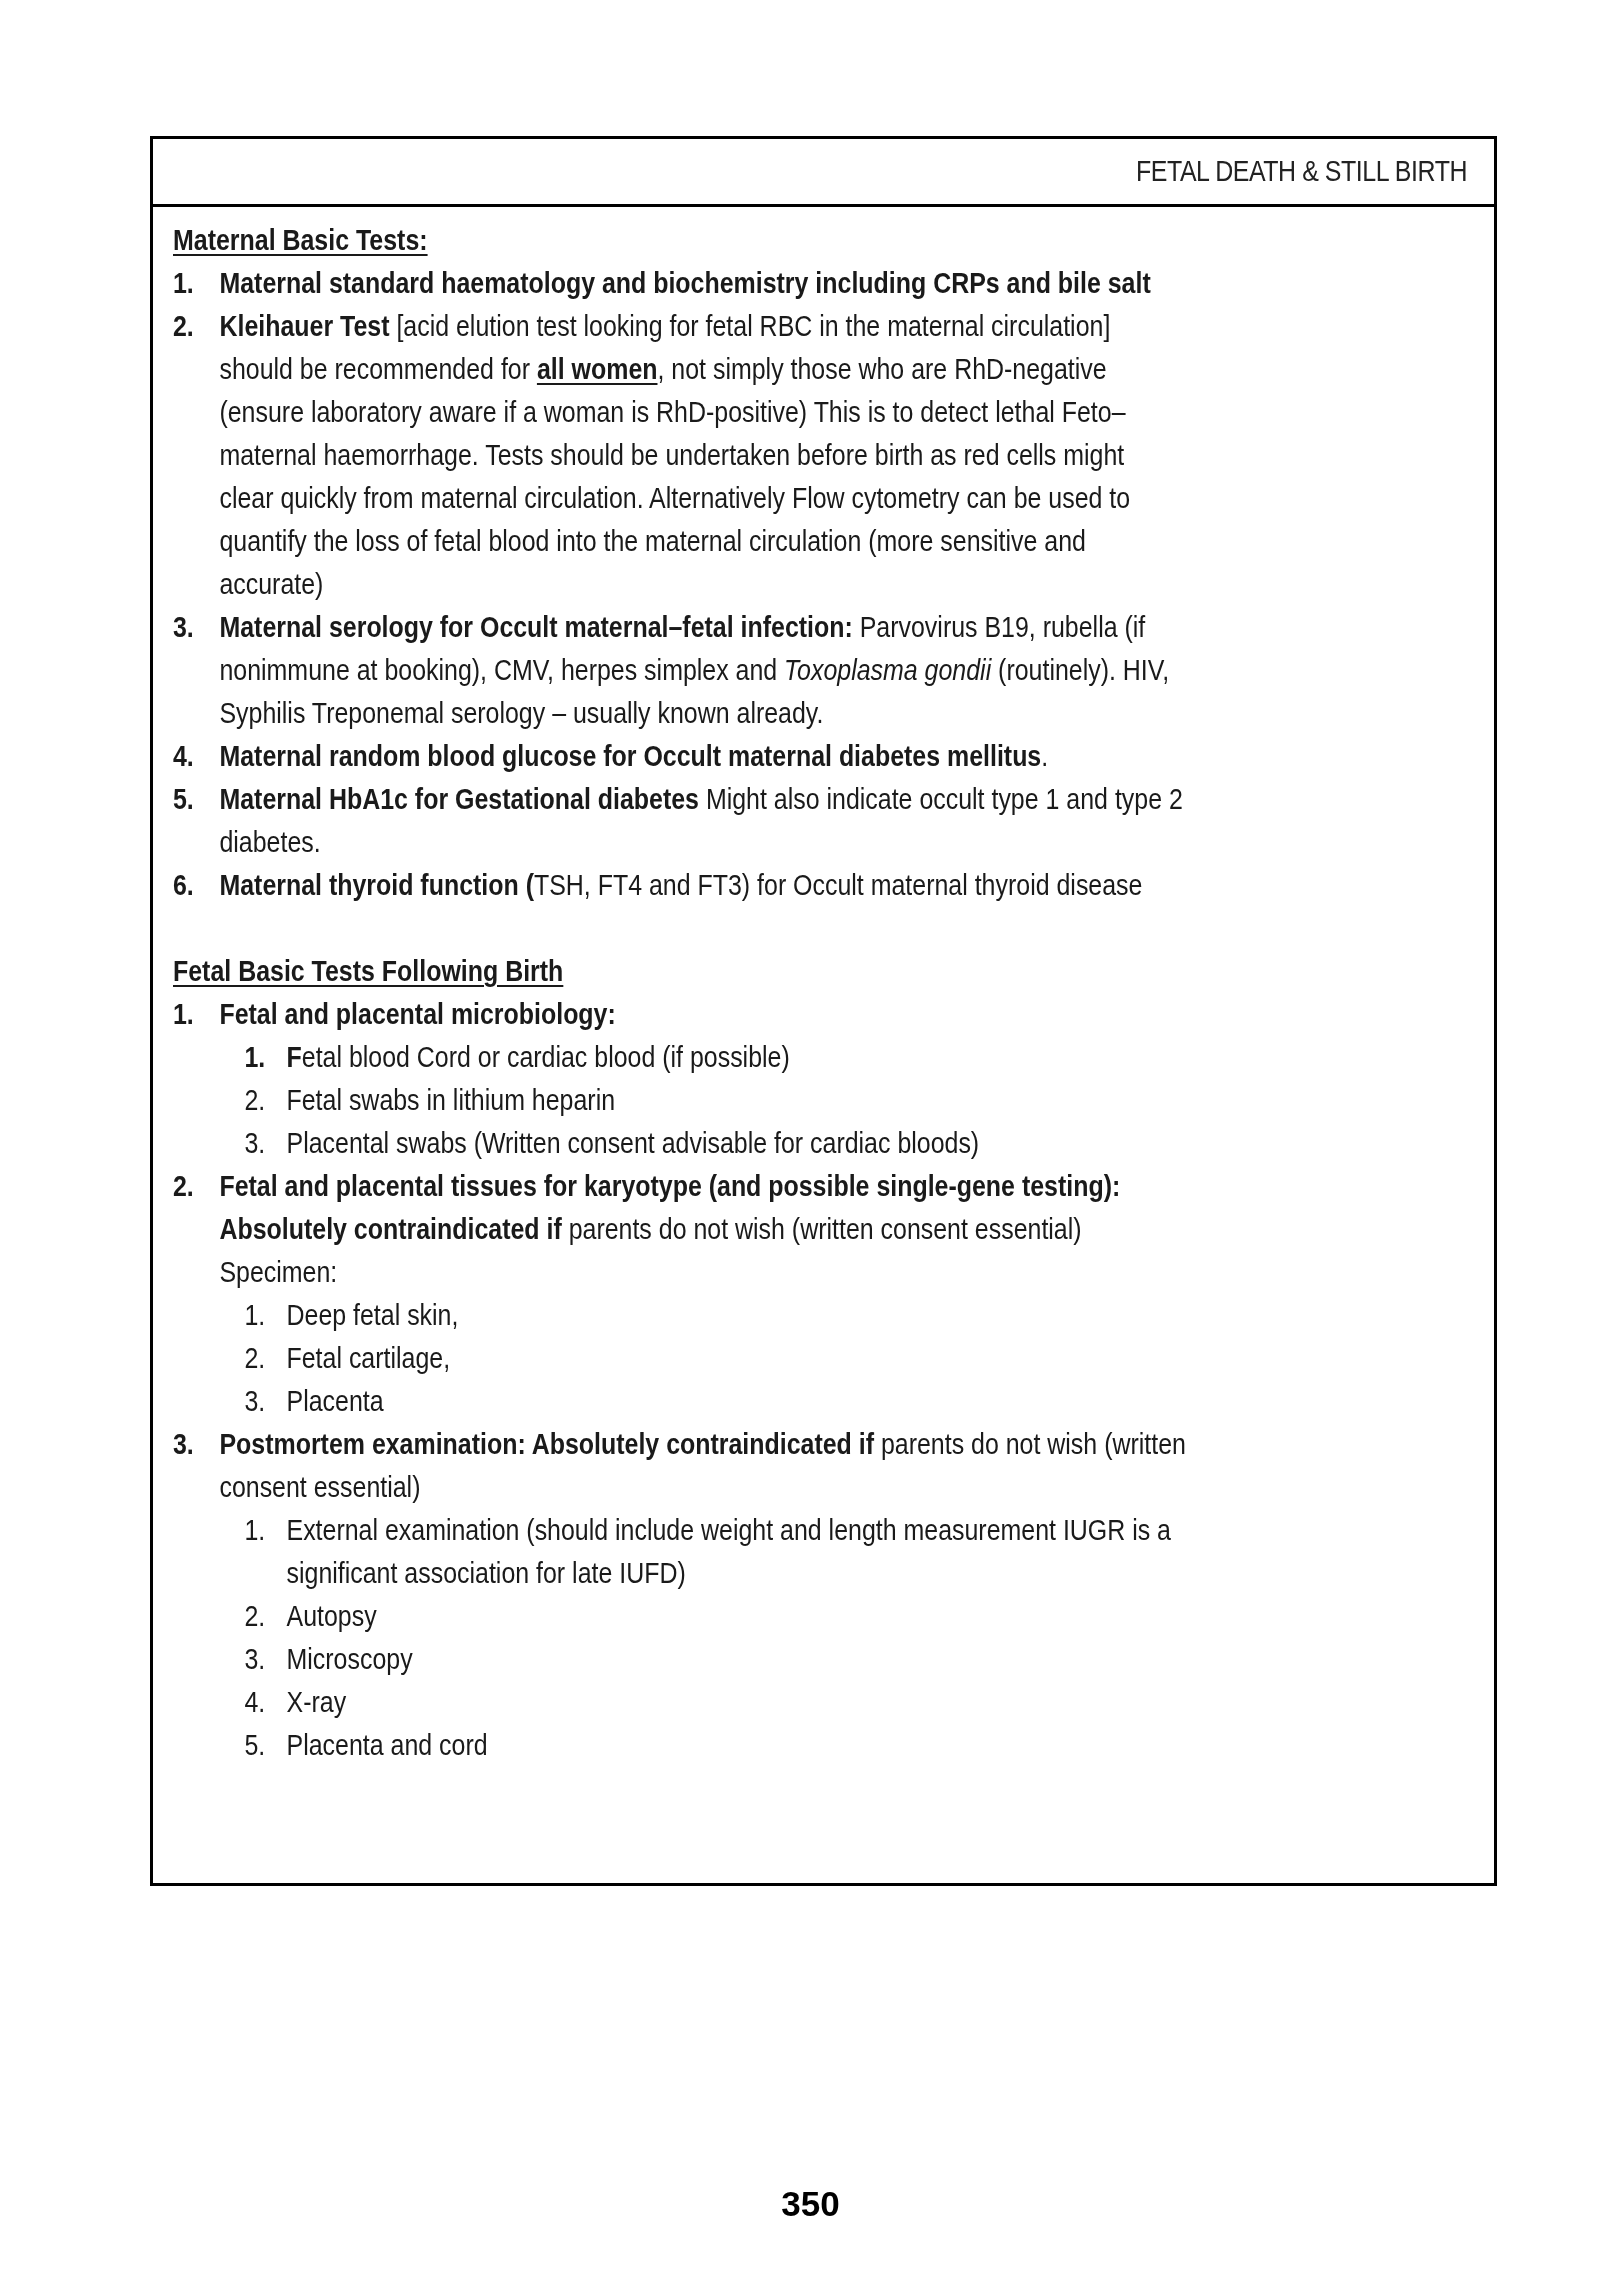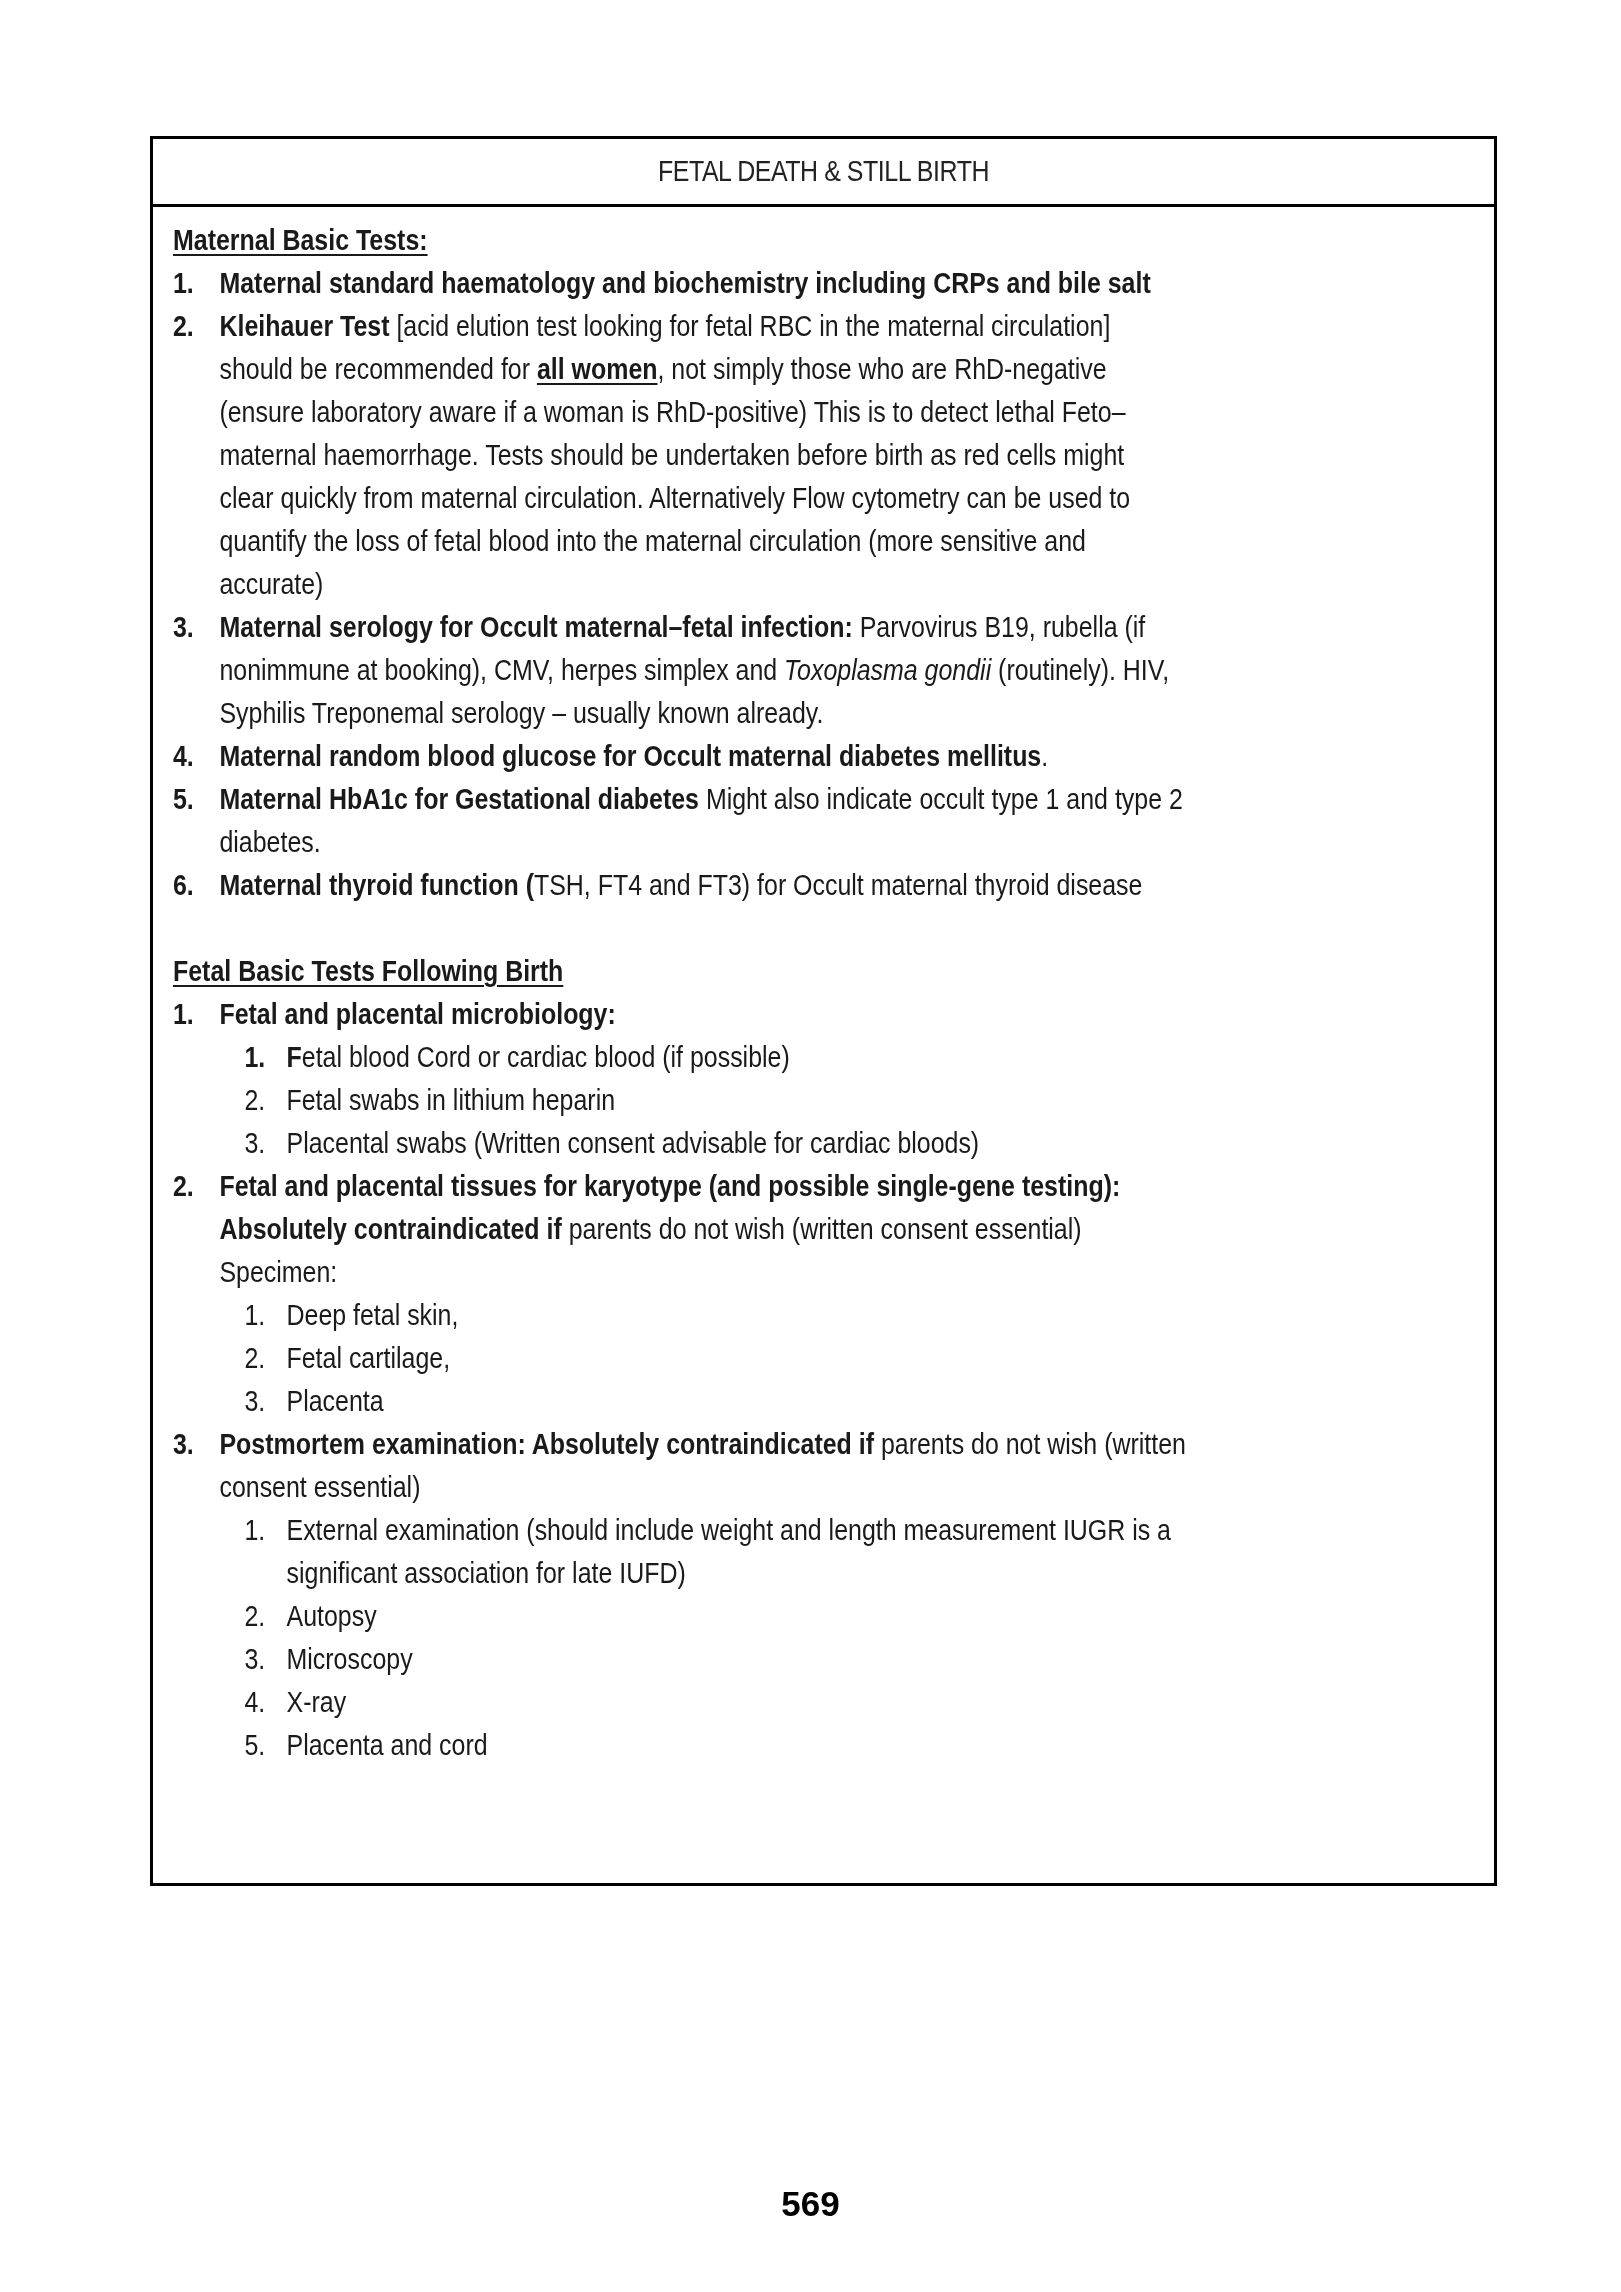--- a/index.html
+++ b/index.html
@@ -1,20 +1,20 @@
 <!DOCTYPE html>
 <html><head>
 <meta charset="utf-8">
 <style>
   html, body { margin: 0; padding: 0; background: #ffffff; }
   body { width: 1621px; height: 2293px; position: relative; overflow: hidden;
          font-family: "Liberation Sans Narrow", "Liberation Sans", sans-serif; color: #1a1a1a; }
   .box { position: absolute; left: 150px; top: 136px; width: 1341px; height: 1744px;
          border: 3.9px solid #000; box-sizing: content-box; }
-  .row-title { height: 65px; border-bottom: 3.9px solid #000; display: flex; align-items: center; justify-content: center; }
+  .row-title { height: 65px; border-bottom: 3.9px solid #000; display: flex; align-items: center; justify-content: flex-end; }
   .title { font-size: 29px; letter-spacing: -0.5px; transform: scaleX(0.86); color: #222; }
   .row-sub { height: 98px; border-bottom: 3.9px solid #000; padding: 13.7px 0 0 19.6px; box-sizing: border-box; }
   .sub-line { font-size: 29px; font-weight: bold; line-height: 37px; transform-origin: left center; transform: scaleX(0.86); white-space: nowrap; }
   .u { text-decoration: underline; text-decoration-thickness: 2px; text-underline-offset: 3.9px; }
   .content { padding: 11.8px 0 0 19.6px; }
   .line { font-size: 29px; line-height: 43px; white-space: nowrap; transform-origin: left center; transform: scaleX(0.86); }
   .heading { font-weight: bold; }
   .item { position: relative; padding-left: 54px; }
   .item .num { position: absolute; left: 0; top: 0; font-weight: bold; }
   .sub { position: relative; padding-left: 132px; }
@@ -87,14 +87,14 @@
           <div class="line sub"><span>significant association for late IUFD)</span></div>
           <div class="line sub"><span class="num">2.</span><span>Autopsy</span></div>
           <div class="line sub"><span class="num">3.</span><span>Microscopy</span></div>
           <div class="line sub"><span class="num">4.</span><span>X-ray</span></div>
           <div class="line sub"><span class="num">5.</span><span>Placenta and cord</span></div>
         </div>
       </div>
   </div>
 </div>
 
-<div class="pageno">569</div>
+<div class="pageno">350</div>
 
 
 </body></html>

